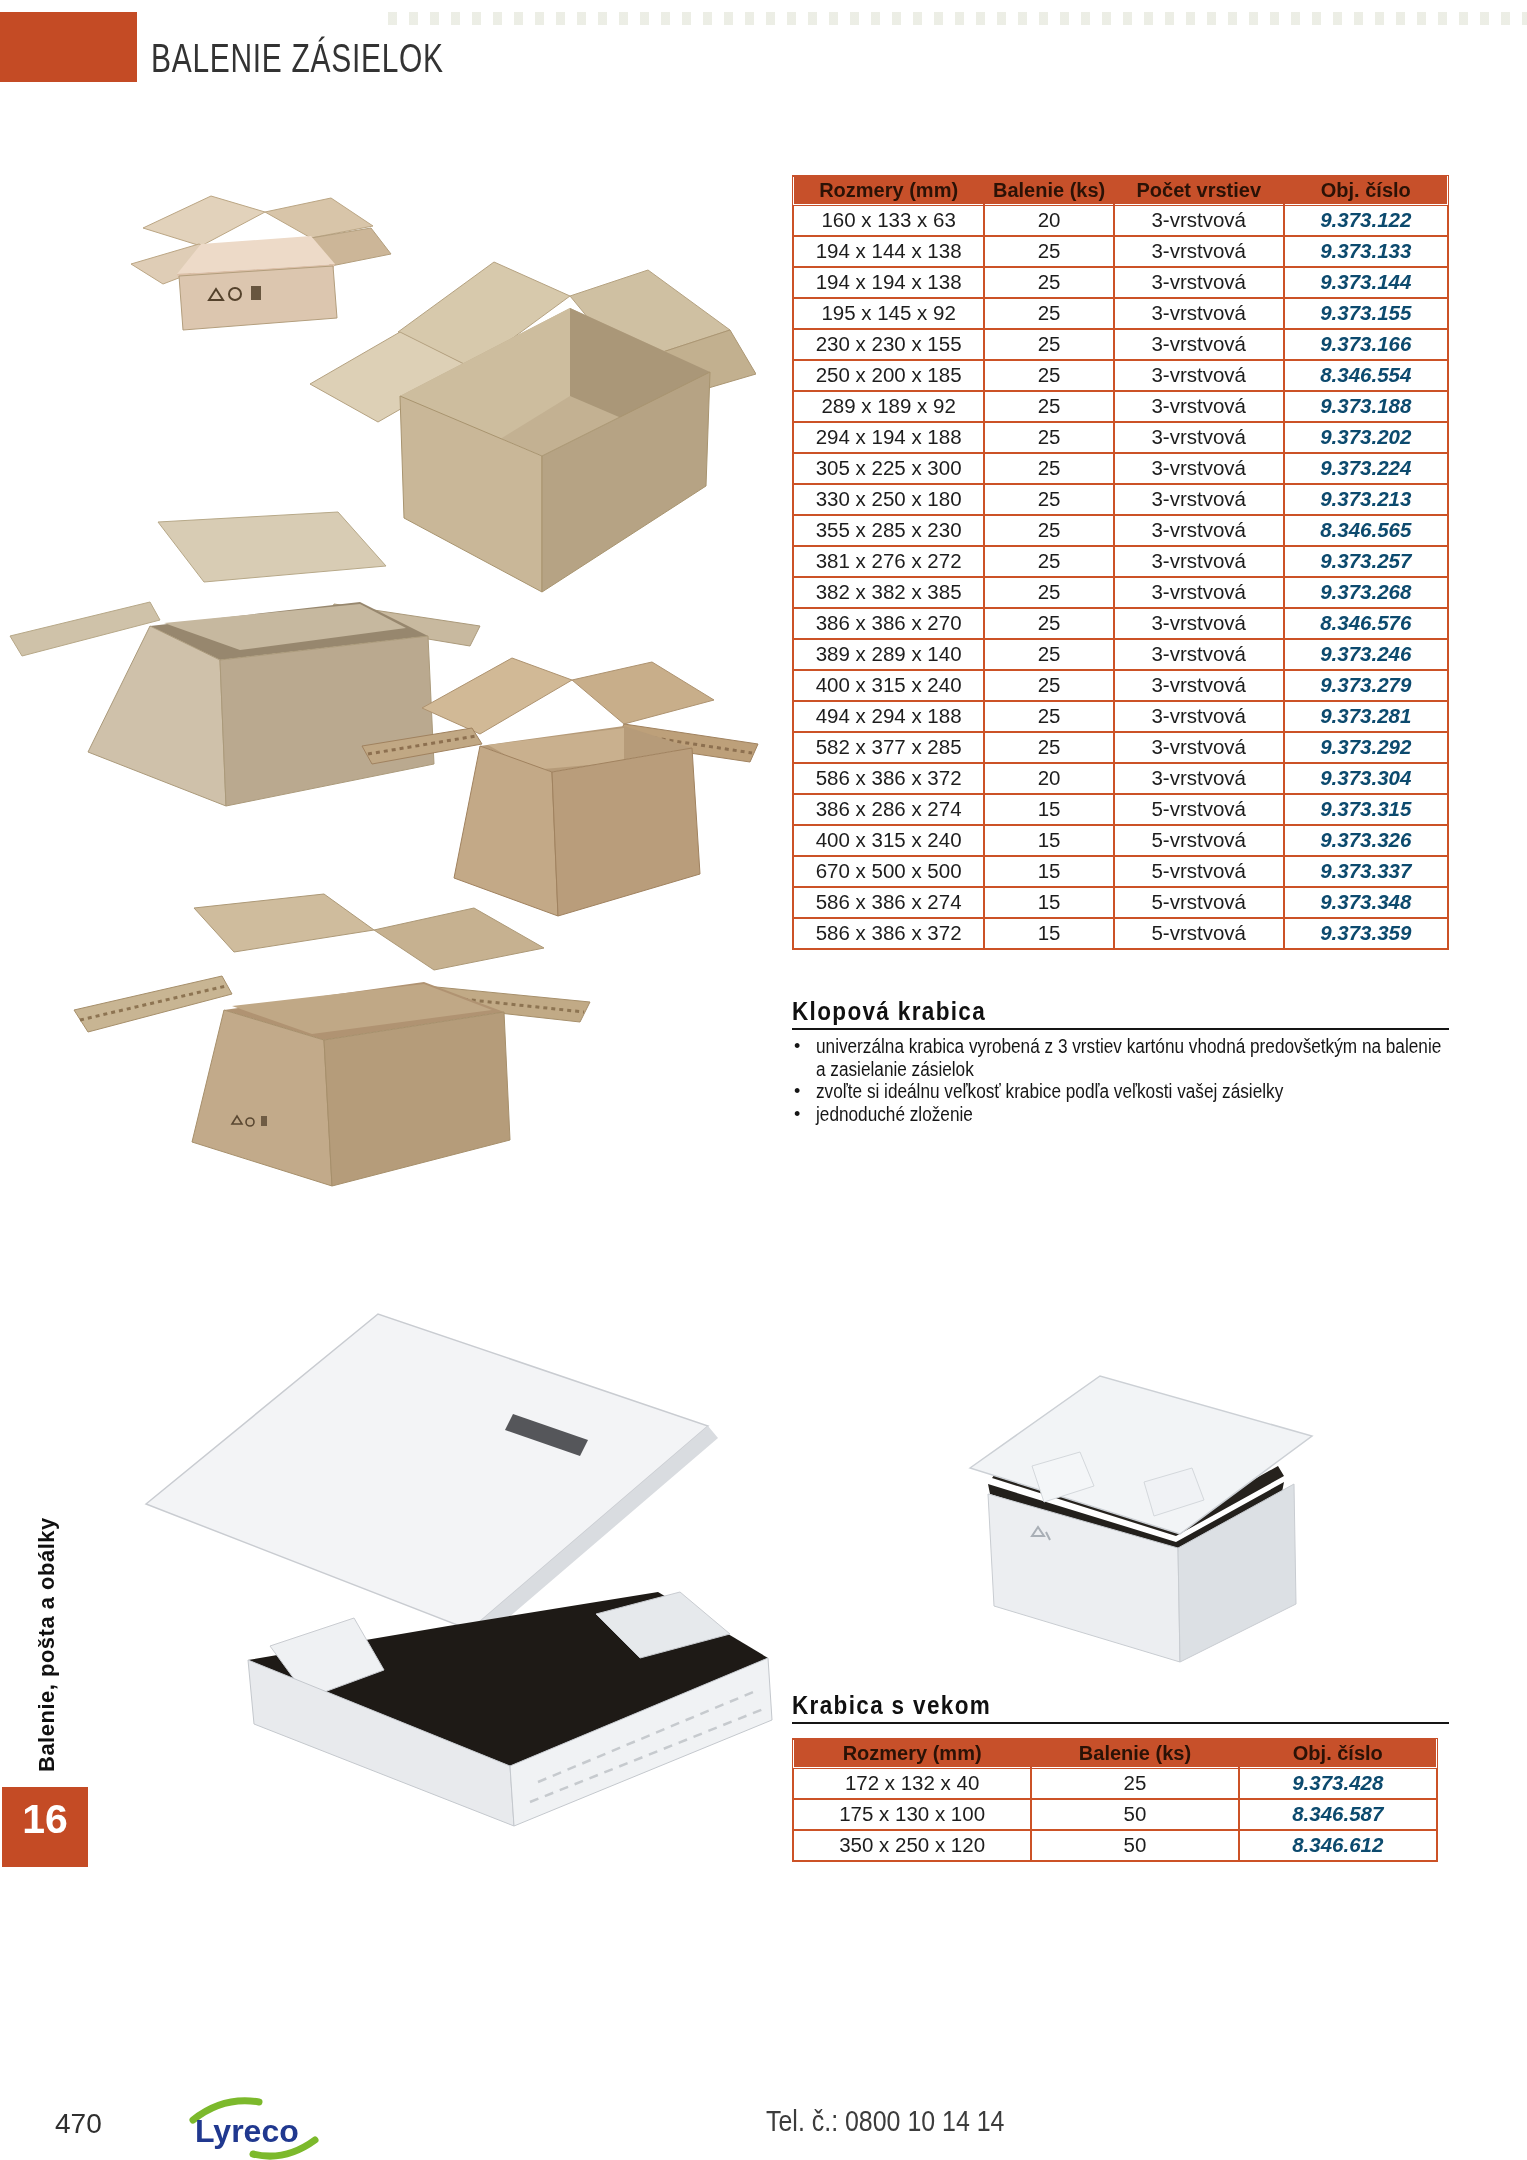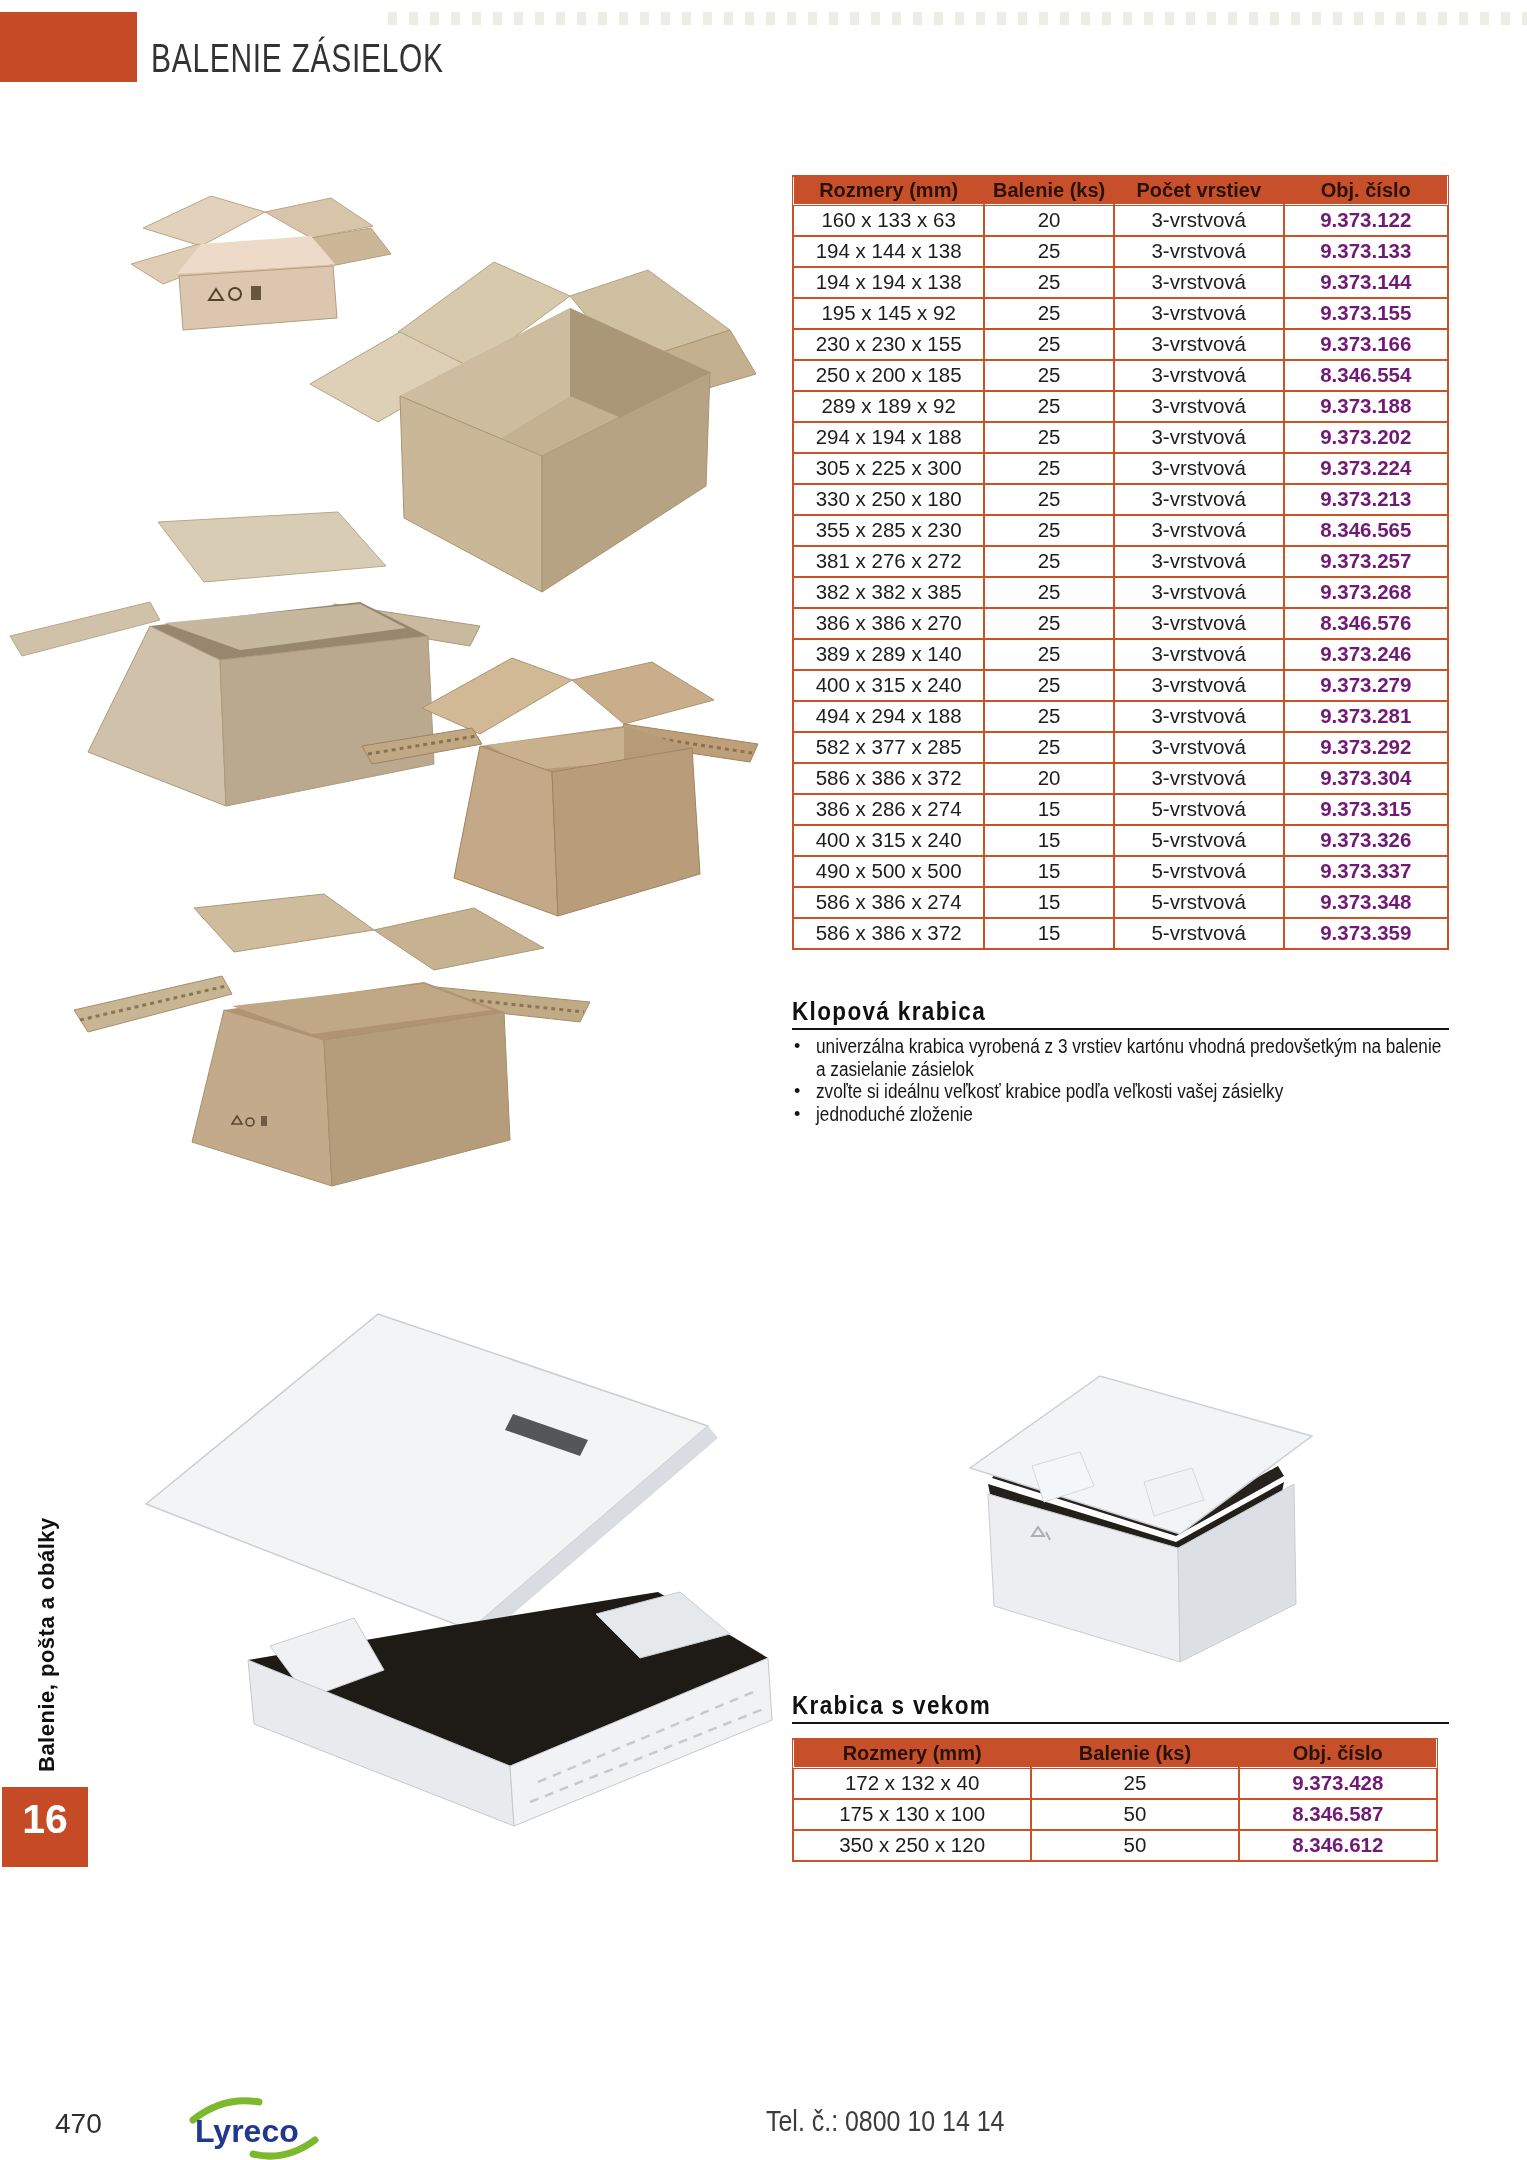--- a/index.html
+++ b/index.html
@@ -31,21 +31,21 @@
   .cat-table th{
     background:var(--tbl-head-bg);color:var(--tbl-head-txt);
     font-size:20px;font-weight:bold;height:27px;padding:0;
     border:2px solid #ffffff;border-top:2px solid var(--tbl-head-bg);
     outline:1px solid var(--tbl-head-bg);
   }
   .cat-table td{
     font-size:20.5px;text-align:center;height:29px;padding:0;color:var(--ink);
     border:2px solid var(--tbl-line);background:#fff;line-height:1;
   }
-  .cat-table td.obj{font-weight:bold;color:#701a75;}
+  .cat-table td.obj{font-weight:bold;font-style:italic;color:#0c4a6e;}
   #table1-wrap{left:792px;top:163px;width:657px;}
   #table1-wrap col.c0{width:29.2%}#table1-wrap col.c1{width:19.8%}
   #table1-wrap col.c2{width:25.9%}#table1-wrap col.c3{width:25.1%}
   #table2-wrap{left:792px;top:1726px;width:646px;}
   #table2-wrap col.c0{width:37%}#table2-wrap col.c1{width:32.2%}#table2-wrap col.c2{width:30.8%}
 
   
   .sec-heading{font-size:25px;font-weight:bold;color:#101010;letter-spacing:1.5px;
     transform:scaleX(0.9);transform-origin:0 0;white-space:nowrap;}
   .sec-rule{height:0;border-top:2px solid #151515;}
@@ -305,21 +305,21 @@
             <td>5-vrstvová</td>
             <td class="obj">9.373.315</td>
           </tr>
           <tr>
             <td>400 x 315 x 240</td>
             <td>15</td>
             <td>5-vrstvová</td>
             <td class="obj">9.373.326</td>
           </tr>
           <tr>
-            <td>490 x 500 x 500</td>
+            <td>670 x 500 x 500</td>
             <td>15</td>
             <td>5-vrstvová</td>
             <td class="obj">9.373.337</td>
           </tr>
           <tr>
             <td>586 x 386 x 274</td>
             <td>15</td>
             <td>5-vrstvová</td>
             <td class="obj">9.373.348</td>
           </tr>

